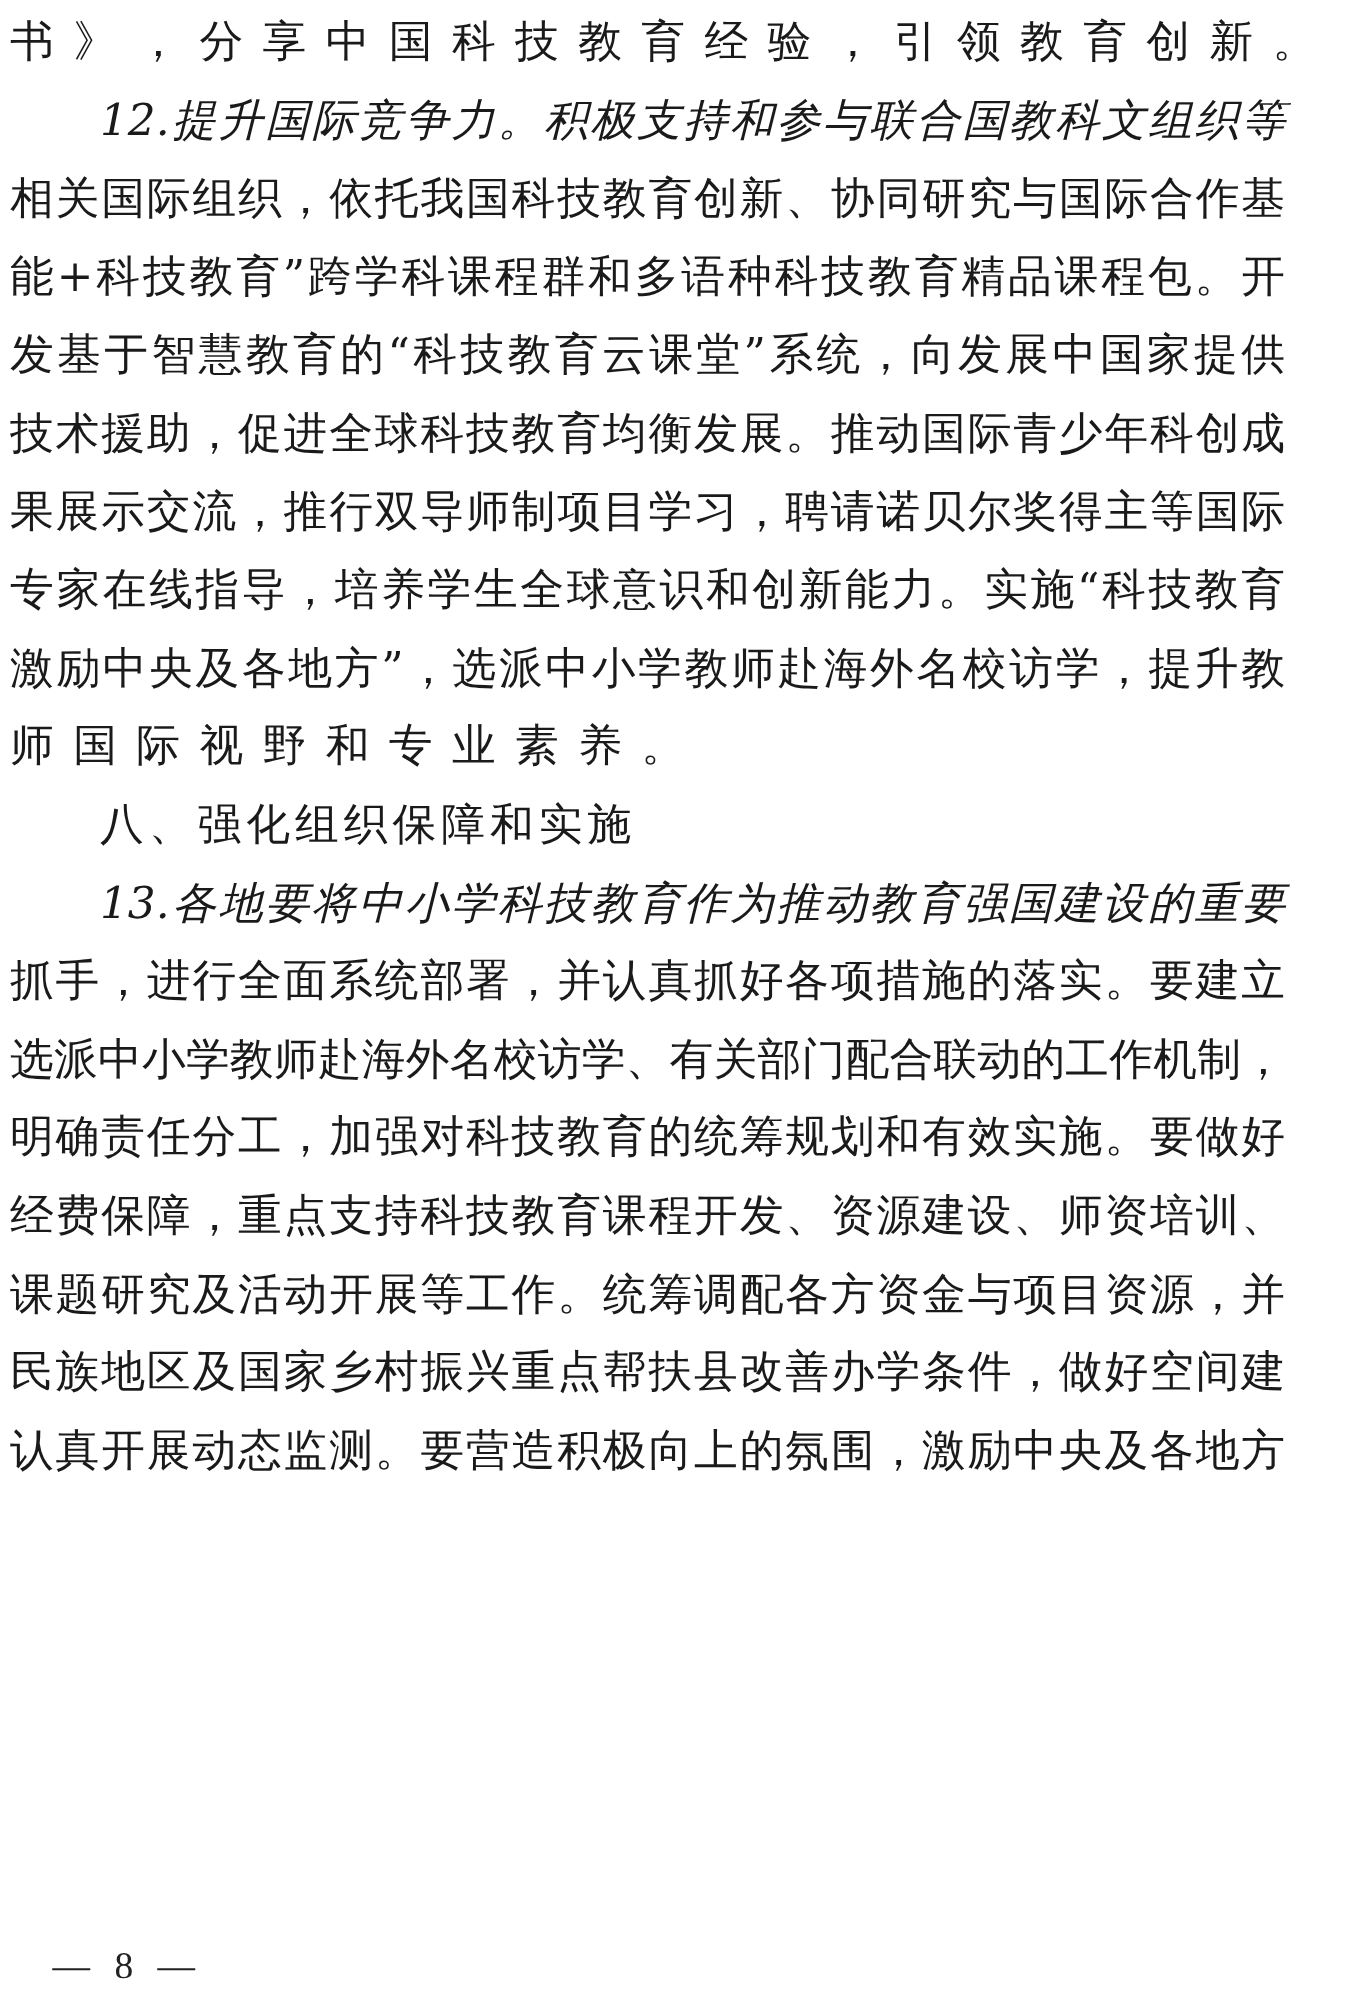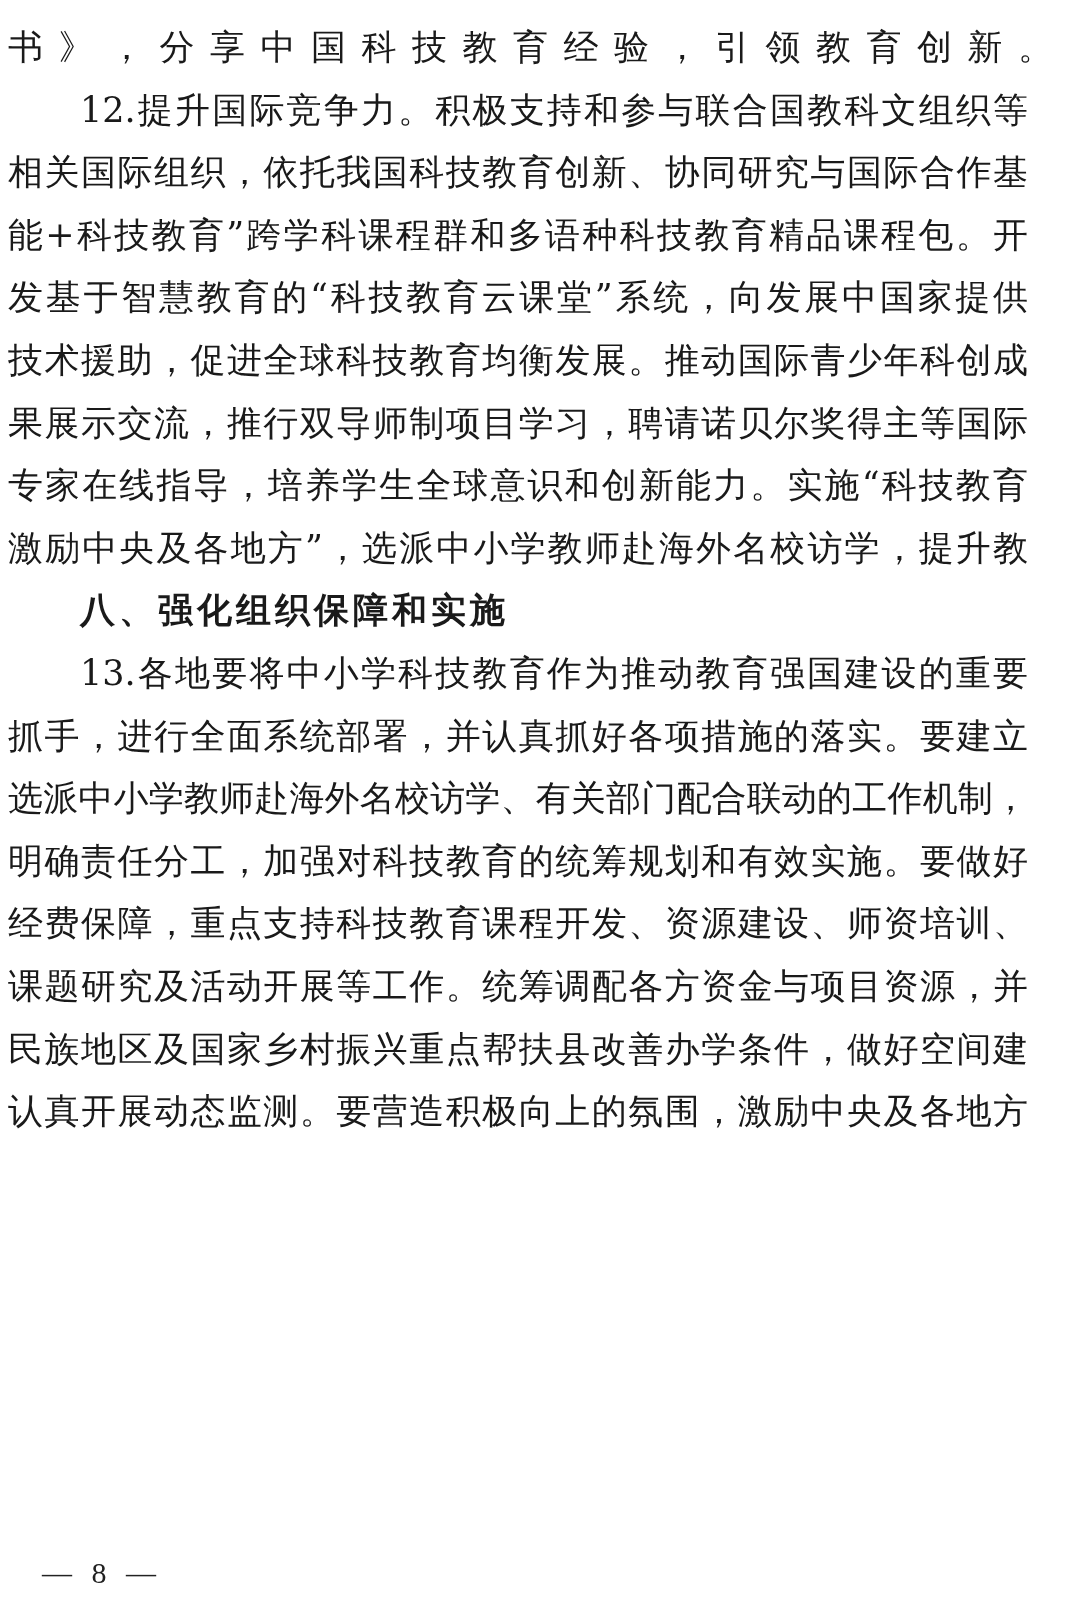--- a/index.html
+++ b/index.html
@@ -11,21 +11,21 @@
     width: 1080px;
     height: 1606px;
     position: relative;
     overflow: hidden;
     font-family: "DejaVu Serif", "Liberation Serif", serif;
     color: #1a1a1a;
   }
   .page {
     position: absolute;
     left: 8px;
-    top: 16px;
+    top: 3px;
     width: 1030px;
   }
   .line {
     height: 62.6px;
     line-height: 62.6px;
     font-size: 35px;
     letter-spacing: 15.5px;
     white-space: nowrap;
     overflow: visible;
   }
@@ -33,24 +33,25 @@
     text-align: justify;
     text-align-last: justify;
     letter-spacing: 0;
     width: 1020px;
   }
   .line.indent {
     padding-left: 72px;
   }
   .line.indent.justify {
     width: 948px;
+    font-style: italic;
   }
   .heading {
     font-family: "DejaVu Sans", "Liberation Sans", sans-serif;
-    font-weight: bold;
+    font-weight: normal;
     letter-spacing: 4px;
   }
   .page-number {
     position: absolute;
     left: 42px;
     top: 1556px;
     font-size: 30px;
     letter-spacing: 6px;
     font-family: "Liberation Serif", "DejaVu Serif", serif;
     color: #222;
@@ -62,20 +63,21 @@
 <div class="page">
   <div class="line">书》，分享中国科技教育经验，引领教育创新。</div>
   <div class="line indent justify">12.提升国际竞争力。积极支持和参与联合国教科文组织等</div>
   <div class="line justify">相关国际组织，依托我国科技教育创新、协同研究与国际合作基</div>
   <div class="line justify">能+科技教育”跨学科课程群和多语种科技教育精品课程包。开</div>
   <div class="line justify">发基于智慧教育的“科技教育云课堂”系统，向发展中国家提供</div>
   <div class="line justify">技术援助，促进全球科技教育均衡发展。推动国际青少年科创成</div>
   <div class="line justify">果展示交流，推行双导师制项目学习，聘请诺贝尔奖得主等国际</div>
   <div class="line justify">专家在线指导，培养学生全球意识和创新能力。实施“科技教育</div>
   <div class="line justify">激励中央及各地方”，选派中小学教师赴海外名校访学，提升教</div>
+  <div class="line">师国际视野和专业素养。</div>
   <div class="line indent heading">八、强化组织保障和实施</div>
   <div class="line indent justify">13.各地要将中小学科技教育作为推动教育强国建设的重要</div>
   <div class="line justify">抓手，进行全面系统部署，并认真抓好各项措施的落实。要建立</div>
   <div class="line justify">选派中小学教师赴海外名校访学、有关部门配合联动的工作机制，</div>
   <div class="line justify">明确责任分工，加强对科技教育的统筹规划和有效实施。要做好</div>
   <div class="line justify">经费保障，重点支持科技教育课程开发、资源建设、师资培训、</div>
   <div class="line justify">课题研究及活动开展等工作。统筹调配各方资金与项目资源，并</div>
   <div class="line justify">民族地区及国家乡村振兴重点帮扶县改善办学条件，做好空间建</div>
   <div class="line justify">认真开展动态监测。要营造积极向上的氛围，激励中央及各地方</div>
 </div>

